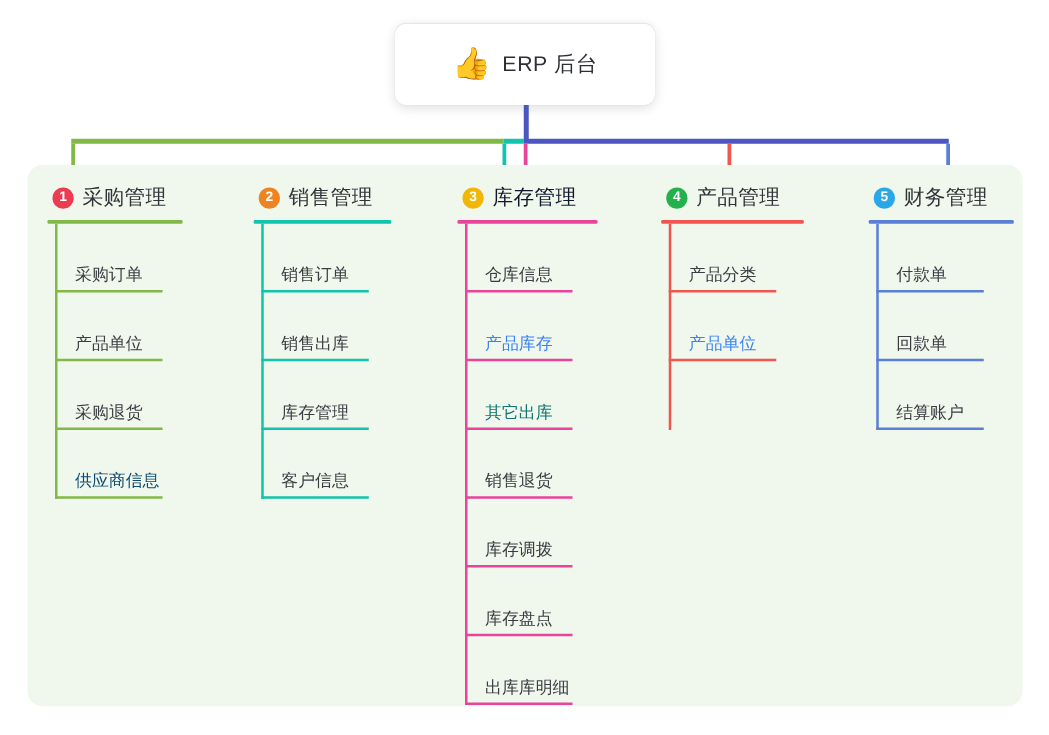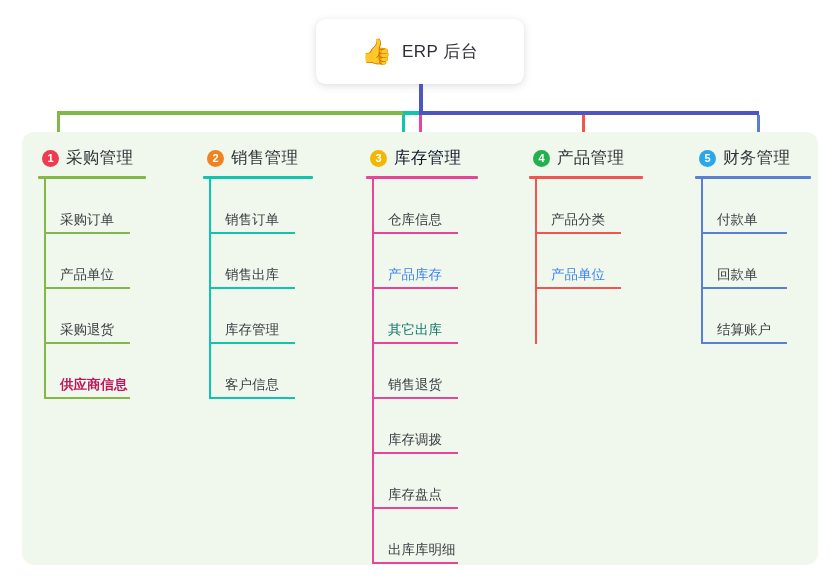--- a/index.html
+++ b/index.html
@@ -118,21 +118,21 @@
           </div>
           <div class="item">
             <span class="item-label" style="color: rgb(58, 60, 66);">产品单位</span>
             <div class="item-rule" style="background: rgb(129, 184, 72); width: 86px;"></div>
           </div>
           <div class="item">
             <span class="item-label" style="color: rgb(58, 60, 66);">采购退货</span>
             <div class="item-rule" style="background: rgb(129, 184, 72); width: 86px;"></div>
           </div>
           <div class="item">
-            <span class="item-label" style="color: #be185d; font-weight: bold;">供应商信息</span>
+            <span class="item-label" style="color: #0c4a6e;">供应商信息</span>
             <div class="item-rule" style="background: rgb(129, 184, 72); width: 86px;"></div>
           </div>
         </div>
       </div>
       <div class="col" style="left: 203px;">
         <div class="col-head">
           <span class="badge" style="background: rgb(240, 131, 33);">2</span>
           <span class="col-title" style="color: rgb(50, 52, 58);">销售管理</span>
         </div>
         <div class="col-rule" style="background: rgb(16, 196, 173); width: 110px;"></div>

